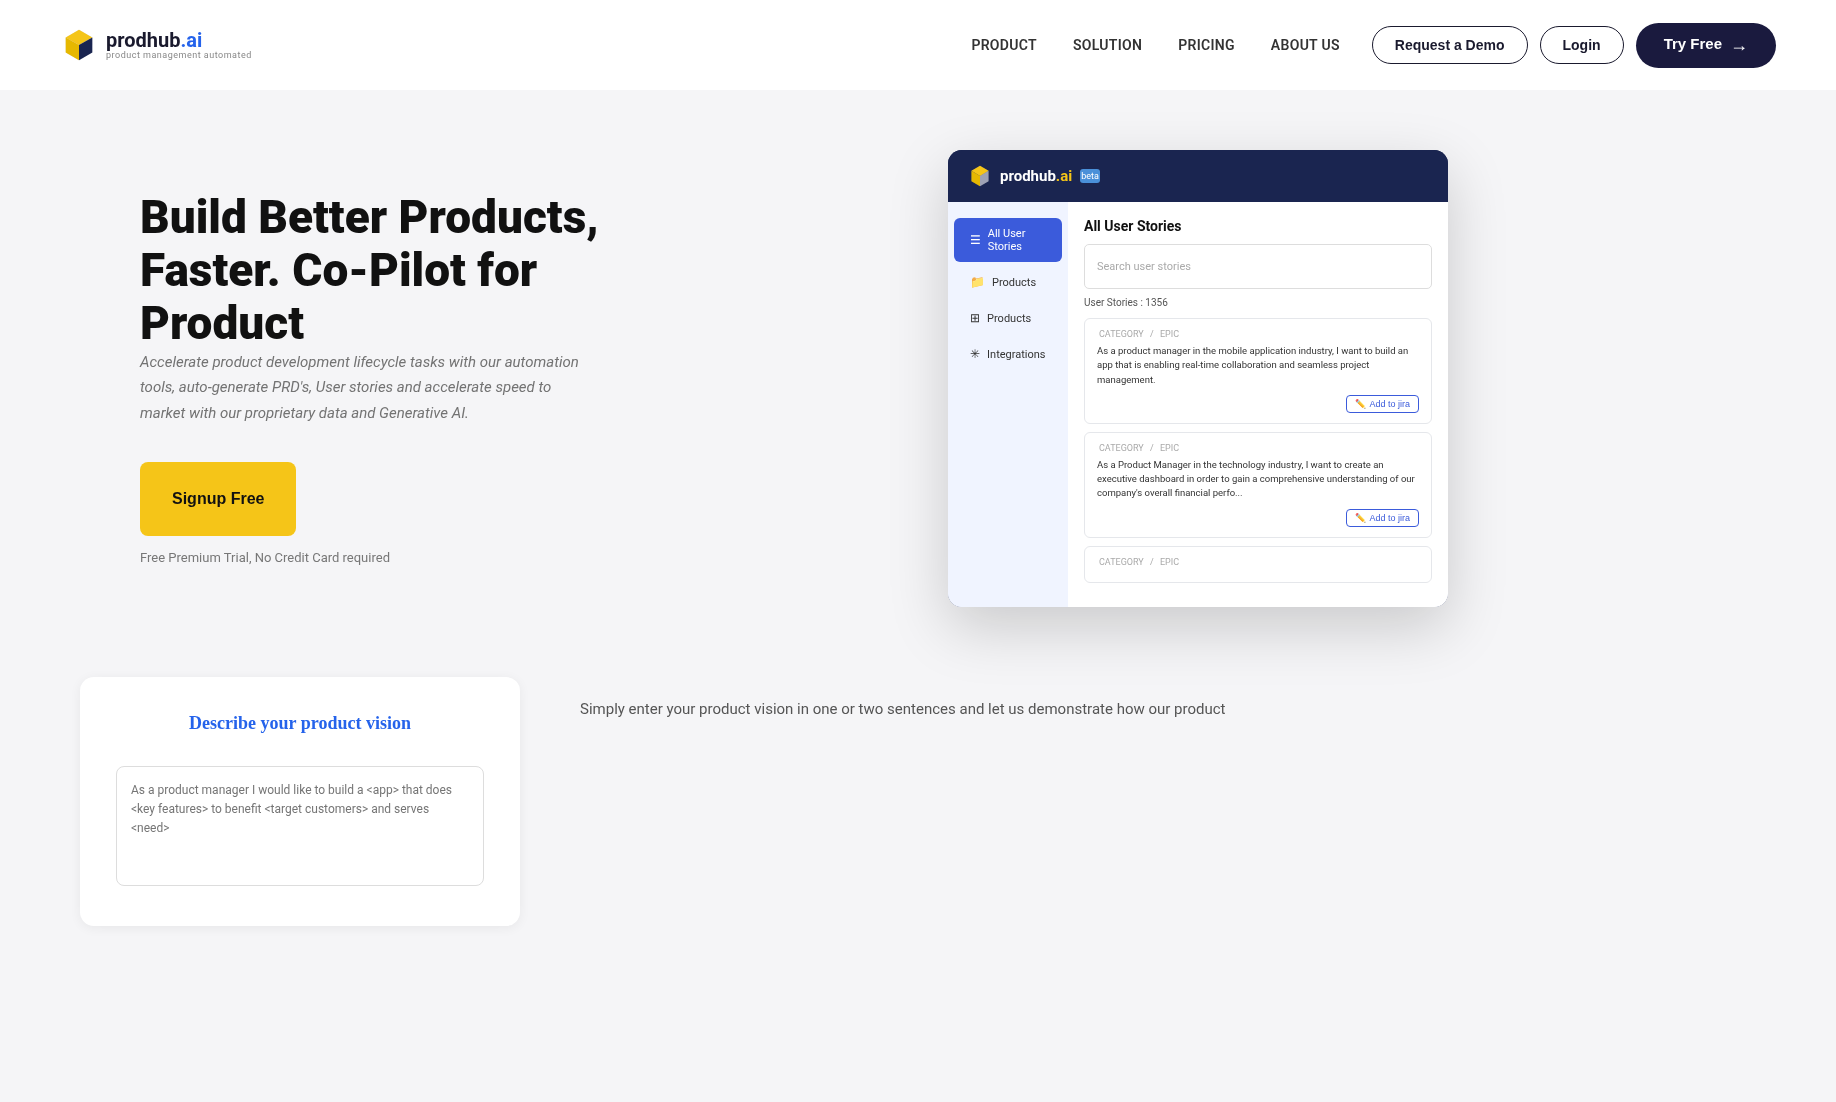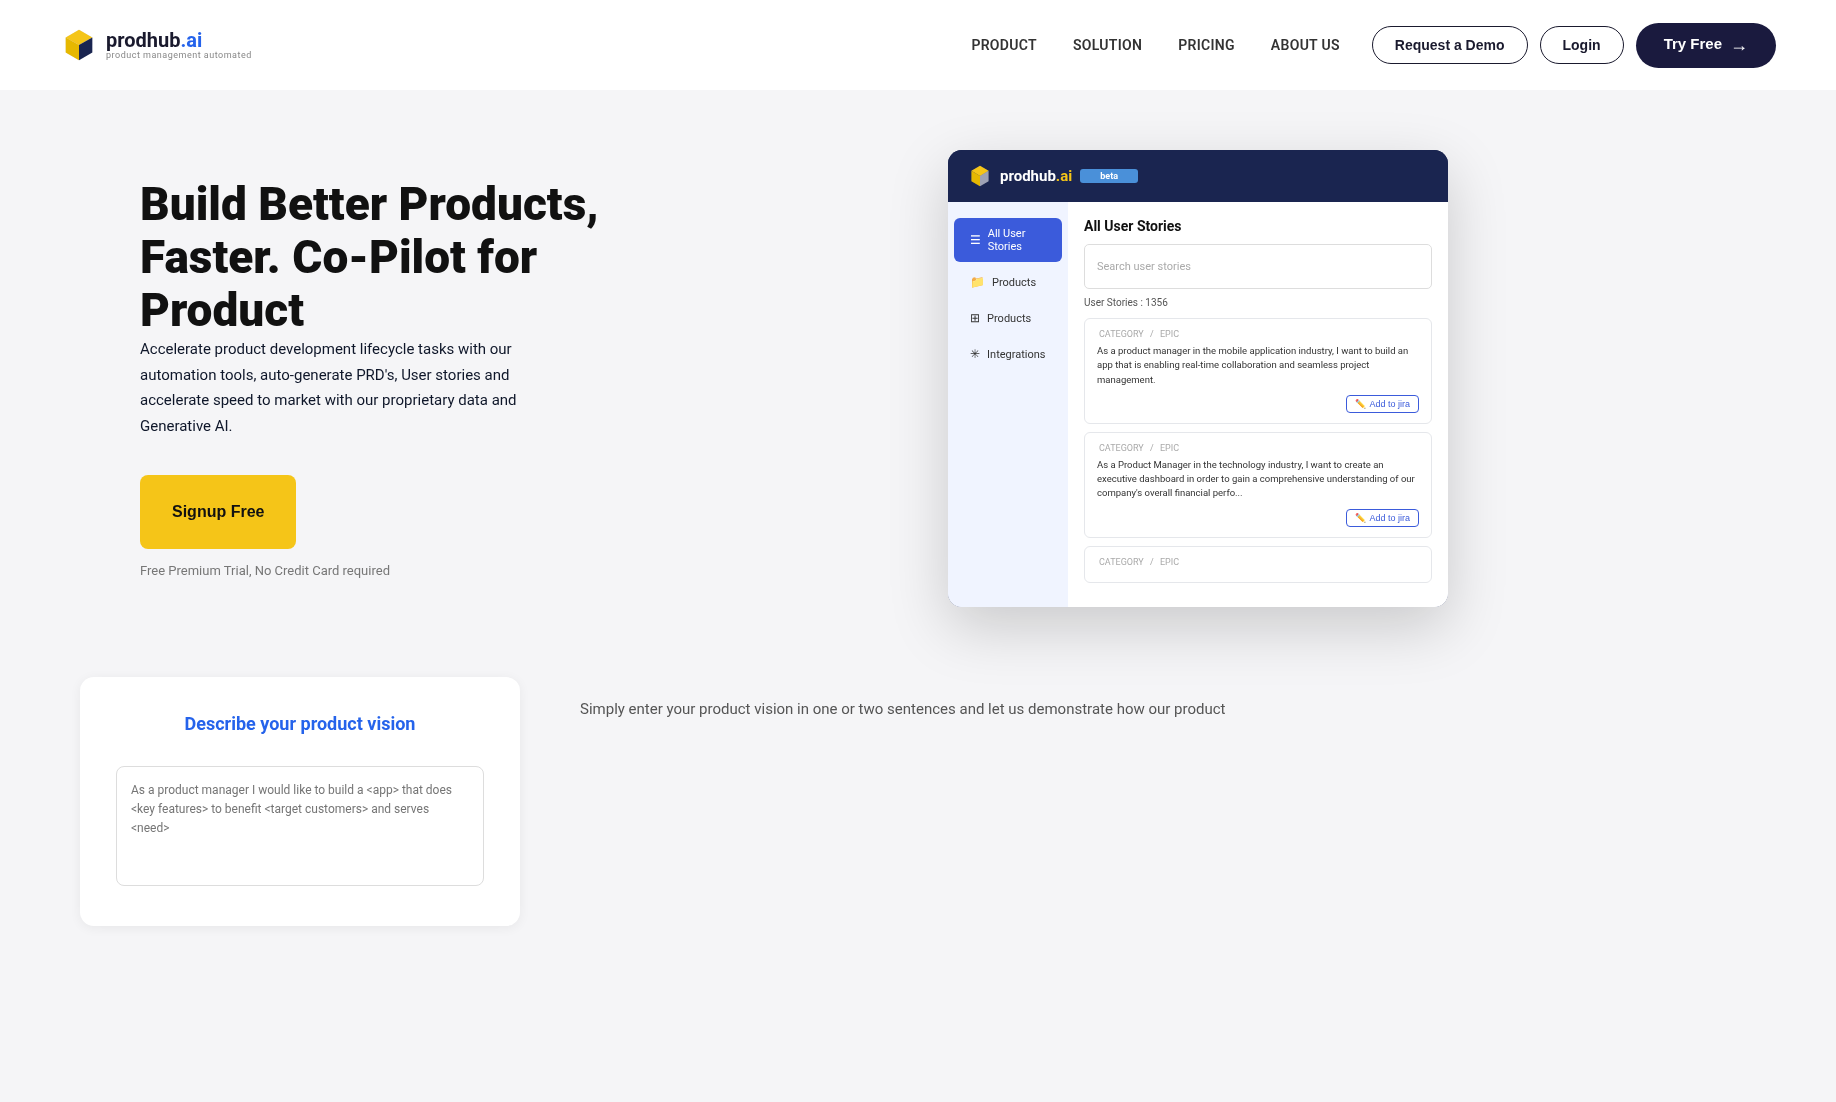--- a/index.html
+++ b/index.html
@@ -73,24 +73,25 @@
     }
     .hero-left { flex: 0 0 480px; }
     .hero-title {
       font-size: 46px;
       font-weight: 900;
       line-height: 1.15;
       color: #111;
     }
     .hero-desc {
       font-size: 15px;
-      color: #0f172a;
+      color: #737373;
       line-height: 1.7;
       margin-bottom: 36px;
       max-width: 440px;
+      font-style: italic;
     }
     .btn-signup {
       background: #f5c518;
       color: #111;
       border: none;
       border-radius: 8px;
       padding: 28px 32px;
       font-size: 16px;
       font-weight: 800;
       cursor: pointer;
@@ -120,23 +121,23 @@
     }
     .app-logo-icon {
       width: 24px; height: 24px;
     }
     .app-logo-name { color: #fff; font-size: 15px; font-weight: 700; }
     .app-logo-name span { color: #f5c518; }
     .app-beta {
       background: #4a90d9;
       color: #fff;
       font-size: 9px;
-      padding: 2px 20px;
+      padding: 2px 1px;
       border-radius: 3px;
-      font-weight: 700;
+      font-weight: 400;
     }
     .app-body {
       background: #f0f4ff;
       flex: 1;
       display: flex;
     }
     .app-sidebar {
       width: 120px;
       background: #f0f4ff;
       padding: 16px 0;
@@ -219,20 +220,21 @@
       border-radius: 14px;
       padding: 36px 36px 36px 36px;
       box-shadow: 0 2px 12px rgba(0,0,0,0.06);
     }
     .bottom-left-title {
       font-size: 18px;
       font-weight: 700;
       color: #2563eb;
       text-align: center;
       margin-bottom: 32px;
+      font-family: Liberation Serif, serif;
     }
     .vision-textarea {
       width: 100%;
       min-height: 120px;
       border: 1px solid #ddd;
       border-radius: 8px;
       padding: 14px;
       font-size: 12px;
       color: #aaa;
       resize: none;

